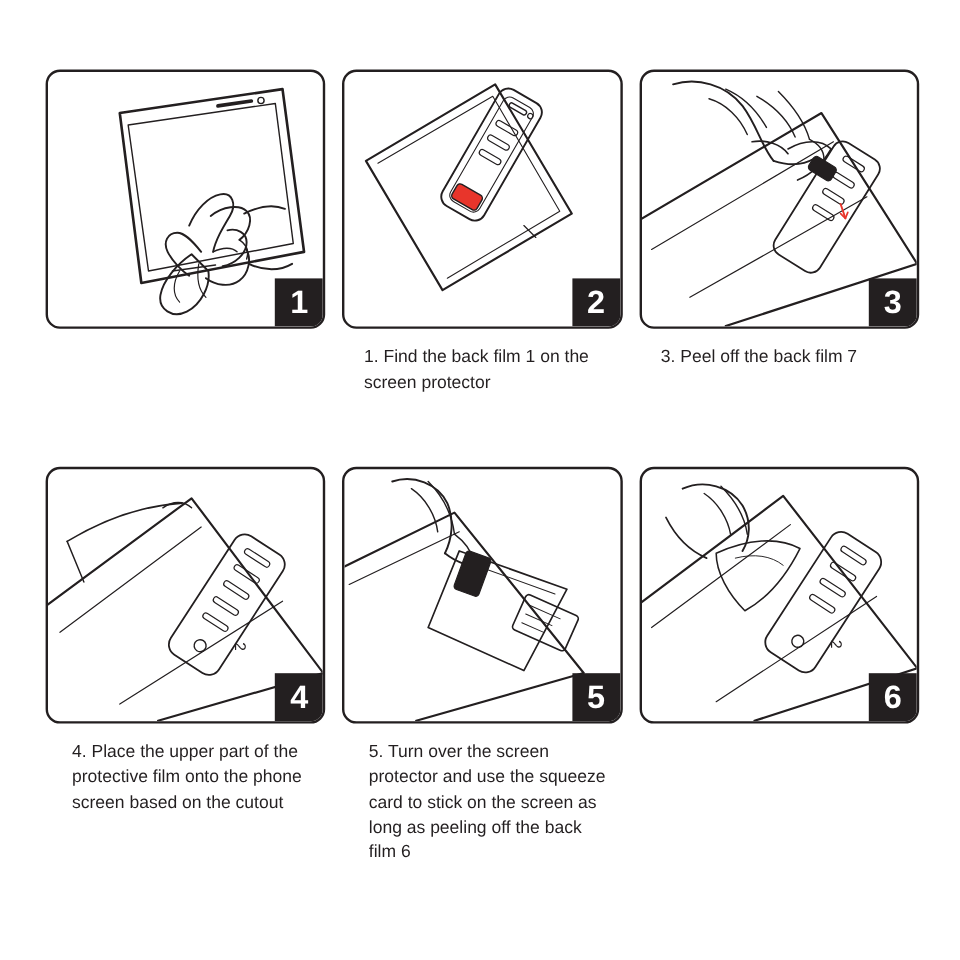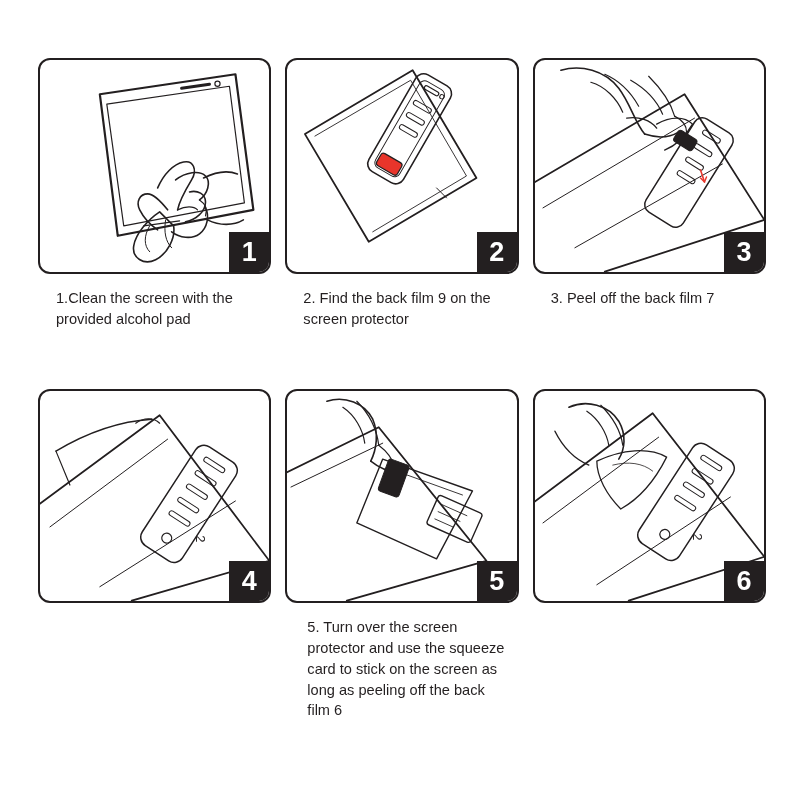--- a/index.html
+++ b/index.html
@@ -114,21 +114,20 @@
             <path d="M138 150 C146 146 154 146 158 150" stroke-width="1.2"></path>
             <path d="M132 172 C140 178 152 180 160 174 C168 168 170 156 166 148" stroke-width="1.6"></path>
             <path d="M160 140 C166 144 168 150 166 156" stroke-width="1.2"></path>
 
             <path d="M164 118 C176 112 188 110 198 114" stroke-width="1.6"></path>
             <path d="M168 160 C180 166 194 166 204 160" stroke-width="1.6"></path>
           </g>
         </svg>
         <div class="badge">1</div>
       </div>
-      <div class="caption">1.Clean the screen with the provided alcohol pad</div>
     </div>
 
     <div class="step row1">
       <div class="panel">
         <svg viewBox="0 0 230 212">
           <g fill="none" stroke="#231f20" stroke-width="1.6" stroke-linecap="round" stroke-linejoin="round">
 
             <path d="M18 74 L126 10 L190 118 L82 182 Z" stroke-width="1.8"></path>
             <path d="M28 76 L124 20 L180 116 L86 172" stroke-width="0.9"></path>
 
@@ -146,21 +145,21 @@
             </g>
 
             <path d="M150 128 L160 138" stroke-width="1"></path>
           </g>
           <g transform="translate(152 118) rotate(30)">
             <text x="0" y="0" fill="#ffffff" font-family="Liberation Sans, sans-serif" font-size="11" font-weight="bold" text-anchor="middle">1</text>
           </g>
         </svg>
         <div class="badge">2</div>
       </div>
-      <div class="caption">2. Find the back film 9 on the screen protector</div>
+      <div class="caption">1. Find the back film 1 on the screen protector</div>
     </div>
 
     <div class="step row1">
       <div class="panel">
         <svg viewBox="0 0 230 212">
           <g fill="none" stroke="#231f20" stroke-width="1.6" stroke-linecap="round" stroke-linejoin="round">
 
             <path d="M-10 128 L150 34 L230 160 L70 212" stroke-width="1.8"></path>
             <path d="M8 148 L160 58" stroke-width="1"></path>
             <path d="M40 188 L188 104" stroke-width="1"></path>
@@ -222,20 +221,21 @@
             <path d="M16 60 L30 94" stroke-width="1.2"></path>
 
             <path d="M96 32 C104 26 114 26 120 32" stroke-width="1.2"></path>
           </g>
           <g transform="translate(156 148) rotate(90)">
             <text x="0" y="0" fill="#231f20" font-family="Liberation Sans, sans-serif" font-size="13" text-anchor="middle">2</text>
           </g>
         </svg>
         <div class="badge">4</div>
       </div>
+      <div class="caption">4. Place the upper part of the protective film onto the phone screen based on the cutout</div>
     </div>
 
     <div class="step row2">
       <div class="panel">
         <svg viewBox="0 0 230 210">
           <g fill="none" stroke="#231f20" stroke-width="1.6" stroke-linecap="round" stroke-linejoin="round">
 
             <path d="M-10 86 L92 36 L200 170 L60 210" stroke-width="1.8"></path>
             <path d="M4 96 L96 52" stroke-width="1"></path>
 

